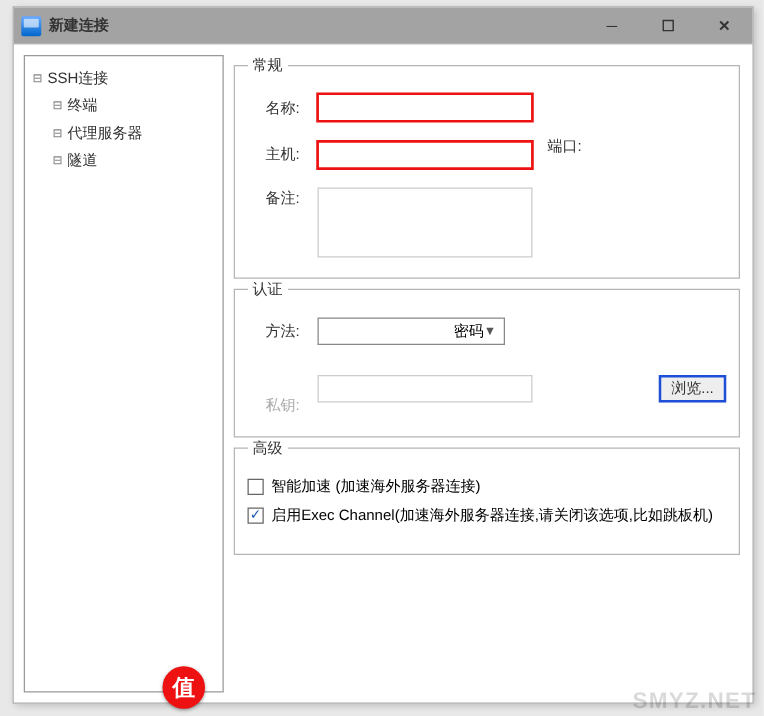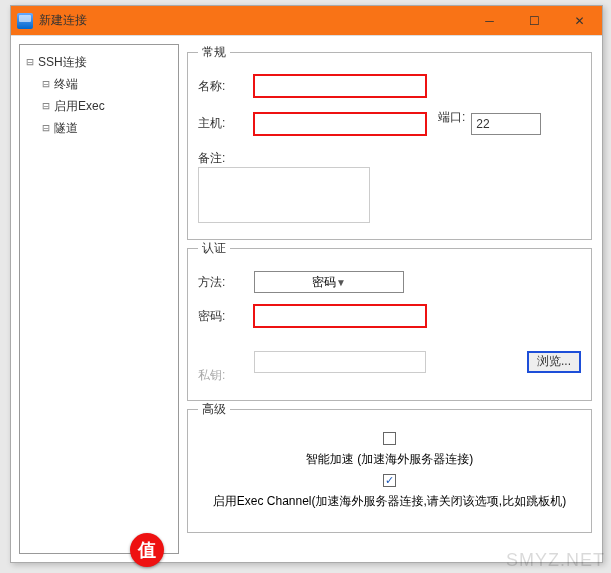--- a/index.html
+++ b/index.html
@@ -1,47 +1,47 @@
 <!DOCTYPE html>
 <html><head>
 <meta charset="utf-8">
 <style>
 * { box-sizing: border-box; font-family: "Microsoft YaHei", "Segoe UI", sans-serif; font-size: 12px; }
 body { margin: 0; background: #e8e8e8; width: 611px; height: 573px; overflow: hidden; }
 .window { position: absolute; top: 5px; left: 10px; width: 593px; height: 558px; background: #fff; border: 1px solid #aaa; box-shadow: 2px 2px 6px rgba(0,0,0,0.2); }
-.titlebar { height: 30px; display: flex; align-items: center; border-bottom: 1px solid #ddd; background: #f97316; }
+.titlebar { height: 30px; display: flex; align-items: center; border-bottom: 1px solid #ddd; background: #a3a3a3; font-weight: bold; }
 .titlebar .icon { width: 16px; height: 16px; margin: 0 6px; background: linear-gradient(#6af,#06c); border-radius: 2px; position: relative; }
 .titlebar .icon:before { content:""; position:absolute; inset:2px 2px 7px 2px; background:#fff; opacity:.6; border-radius:1px;}
 .titlebar .title { flex: 1; color: #333; }
 .winbtns { display:flex; }
 .winbtn { width: 45px; height: 29px; display:flex; align-items:center; justify-content:center; color:#333; }
 .body { display: flex; padding: 8px; gap: 8px; height: calc(100% - 30px); }
 .tree { width: 160px; border: 1px solid #999; padding: 6px 2px; background:#fff; }
 .tree-row { display:flex; align-items:center; height: 22px; color:#333; white-space:nowrap; }
 .tree-row .tw { width:16px; text-align:center; color:#888; font-family:monospace; }
 .form-area { flex:1; display:flex; flex-direction:column; padding-right:2px; }
 fieldset { border:1px solid #b5b5b5; padding: 14px 10px 16px 10px; margin:0; }
 legend { padding: 0 4px; color:#333; }
 .row { display:flex; align-items:center; margin-bottom: 12px; }
 .row:last-child { margin-bottom:0; }
-.lab { width: 56px; color:#333; }
+.lab { width: 56px; color:#333;text-align:center; }
 .lab.disabled { color:#aaa;margin-top:28px; }
 .input { height: 22px; border:1px solid #888; background:#fff; }
 .input.red { outline:2px solid #e11; outline-offset:-1px; border:1px solid #e11; }
 .input.w170 { width:172px; }
 .input.w70 { width:70px; padding:0 4px; display:flex; align-items:center; color:#333; }
-.select { width:150px; height:22px; border:1px solid #888; display:flex; align-items:center; padding:2px 6px; justify-content:center; background:#fff; }
+.select { width:150px; height:22px; border:1px solid #888; display:flex; align-items:center; padding:2px 6px; justify-content:flex-end; background:#fff; }
 .select .arrow { font-size:10px; color:#555; }
 .textarea { width:172px; height:56px; border:1px solid #ccc; background:#fff; }
-.chk { display:flex; align-items:center; gap:6px; margin-bottom:6px;flex-direction:column; }
+.chk { display:flex; align-items:center; gap:6px; margin-bottom:6px; }
 .chk .box { width:13px; height:13px; border:1px solid #666; background:#fff; display:flex; align-items:center; justify-content:center; }
 .chk .box.checked:after { content:"✓"; font-size:11px; color:#1a56b5; line-height:1; }
 .btn { height:22px; border:2px solid #1d4ed8; background:#eee; padding:0 8px; display:inline-flex; align-items:center; color:#333; }
 .portlab { margin: 0 6px 12px 12px; color:#333; }
-.watermark { position:absolute; right:6px; bottom:2px; font-size:18px; font-weight:normal; color:rgba(0,0,0,0.15); letter-spacing:1px; }
+.watermark { position:absolute; right:6px; bottom:2px; font-size:18px; font-weight:bold; color:rgba(0,0,0,0.15); letter-spacing:1px; }
 .badge { position:absolute; left:130px; bottom:6px; width:34px; height:34px; border-radius:50%; background:#e11; color:#fff; display:flex; align-items:center; justify-content:center; font-size:18px; font-weight:bold; box-shadow:0 1px 3px rgba(0,0,0,.4);}
 </style>
 </head>
 <body>
 
 <div class="window">
   <div class="titlebar">
     <div class="icon"></div>
     <div class="title">新建连接</div>
     <div class="winbtns">
@@ -56,62 +56,55 @@
       <div class="tree-row">
         <span class="tw">⊟</span>
         <span>SSH连接</span>
       </div>
       <div class="tree-row" style="padding-left:16px;">
         <span class="tw">⊟</span>
         <span>终端</span>
       </div>
       <div class="tree-row" style="padding-left:16px;">
         <span class="tw">⊟</span>
-        <span>启用Exec</span>
+        <span>代理服务器</span>
       </div>
       <div class="tree-row" style="padding-left:16px;">
         <span class="tw">⊟</span>
         <span>隧道</span>
       </div>
     </div>
 
     <div class="form-area">
 
       <fieldset>
         <legend>常规</legend>
         <div class="row">
           <div class="lab">名称:</div>
           <div class="input red w170"></div>
         </div>
         <div class="row">
           <div class="lab">主机:</div>
           <div class="input red w170"></div>
           <div class="portlab">端口:</div>
-          <div class="input w70">
-              <span>22</span>
-            </div>
         </div>
-        <div class="row" style="align-items:flex-start;flex-direction:column;">
+        <div class="row" style="align-items:flex-start;">
           <div class="lab">备注:</div>
           <div class="textarea"></div>
         </div>
       </fieldset>
 
       <fieldset>
         <legend>认证</legend>
         <div class="row">
           <div class="lab">方法:</div>
           <div class="select">
             <span>密码</span>
             <span class="arrow">▼</span>
           </div>
-        </div>
-        <div class="row">
-          <div class="lab">密码:</div>
-          <div class="input red w170"></div>
         </div>
         <div class="row">
           <div class="lab disabled">私钥:</div>
           <div class="input w170" style="border-color:#ccc;"></div>
           <div style="flex:1"></div>
           <div class="btn">
               <span>浏览...</span>
             </div>
         </div>
       </fieldset>

